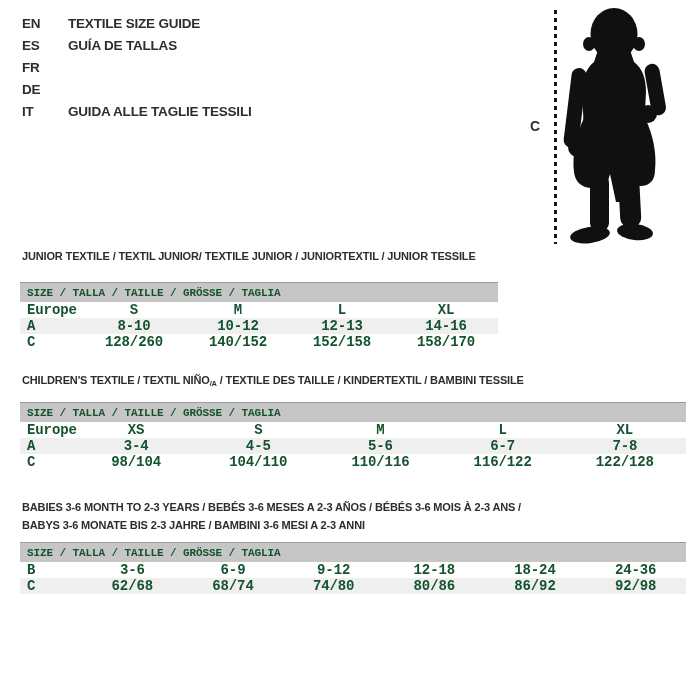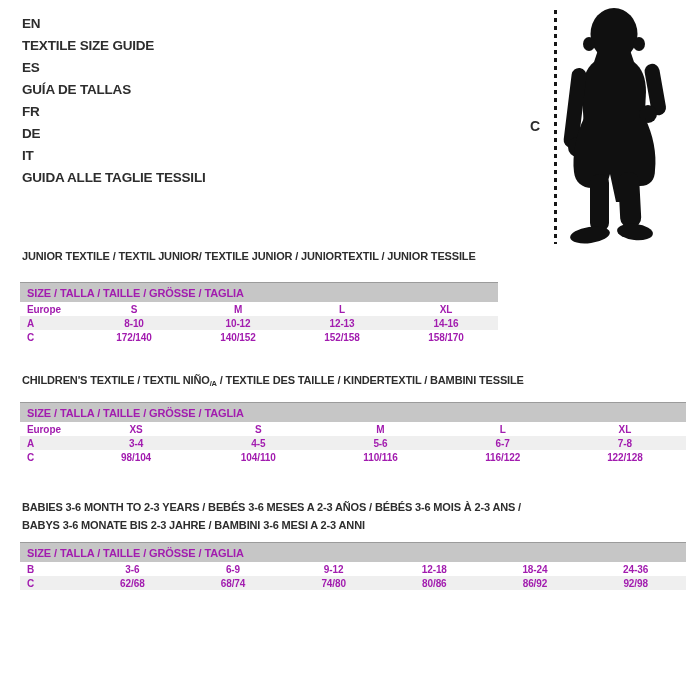--- a/index.html
+++ b/index.html
@@ -1,40 +1,40 @@
 <!DOCTYPE html>
 <html><head>
 <meta charset="utf-8">
 <style>
   html,body{margin:0;padding:0;background:#ffffff;}
   .page{position:relative;width:700px;height:700px;background:#ffffff;overflow:hidden;
         font-family:"Liberation Sans",sans-serif;color:#2d2d2d;}
 
   
   .langs{position:absolute;left:22px;top:13px;}
-  .lang-row{display:flex;line-height:22px;font-weight:700;font-size:13.5px;letter-spacing:-0.2px;flex-direction:column;}
+  .lang-row{display:flex;line-height:22px;font-weight:700;font-size:13.5px;letter-spacing:-0.2px;}
   .lang-code{width:46px;}
 
   
   .measure-label{position:absolute;left:530px;top:118px;font-weight:700;font-size:14px;}
   .dash-line{position:absolute;left:554px;top:10px;width:3px;height:234px;
              background:repeating-linear-gradient(to bottom,#161616 0 4px,transparent 4px 8px);}
   .baby{position:absolute;left:560px;top:6px;width:136px;height:238px;}
 
   
   .sec-title{position:absolute;font-weight:700;font-size:11px;letter-spacing:-0.15px;white-space:nowrap;}
   .sec-title .line{display:block;line-height:18px;}
   .subsc{font-size:7.5px;vertical-align:-2px;}
 
   
   table.size-table{position:absolute;border-collapse:collapse;table-layout:fixed;
-                   font-family:Liberation Sans, sans-serif;color:#a21caf;}
+                   font-family:Liberation Mono, monospace;color:#14532d;}
   table.size-table th{background:#c6c6c6;border-top:1px solid #9b9b9b;text-align:left;
                       font-weight:700;font-size:11px;letter-spacing:-0.1px;height:19px;padding:0 7px;}
-  table.size-table td{font-weight:700;font-size:10px;letter-spacing:-0.1px;text-align:center;
+  table.size-table td{font-weight:700;font-size:14px;letter-spacing:-0.1px;text-align:center;
                       height:14px;padding:0 4px;margin-top:19px;}
   table.size-table td.lab{text-align:left;padding-left:7px;}
   table.size-table tr.shade td{background:#efefef;}
   .t-junior{left:20px;top:282px;width:478px;}
   .t-children{left:20px;top:402px;width:666px;}
   .t-babies{left:20px;top:542px;width:666px;}
   .title-junior{left:22px;top:250px;text-align:right;}
   .title-children{left:22px;top:374px;}
   .title-babies{left:22px;top:498px;}
 
@@ -115,21 +115,21 @@
       </tr>
       <tr class="shade">
         <td class="lab">A</td>
         <td>8-10</td>
         <td>10-12</td>
         <td>12-13</td>
         <td>14-16</td>
       </tr>
       <tr>
         <td class="lab">C</td>
-        <td>172/140</td>
+        <td>128/260</td>
         <td>140/152</td>
         <td>152/158</td>
         <td>158/170</td>
       </tr>
     </tbody>
   </table>
 
   <div class="sec-title title-children">
     <span>CHILDREN'S TEXTILE / TEXTIL NIÑO</span><span class="subsc">/A</span><span> / TEXTILE DES TAILLE / KINDERTEXTIL / BAMBINI TESSILE</span>
   </div>

